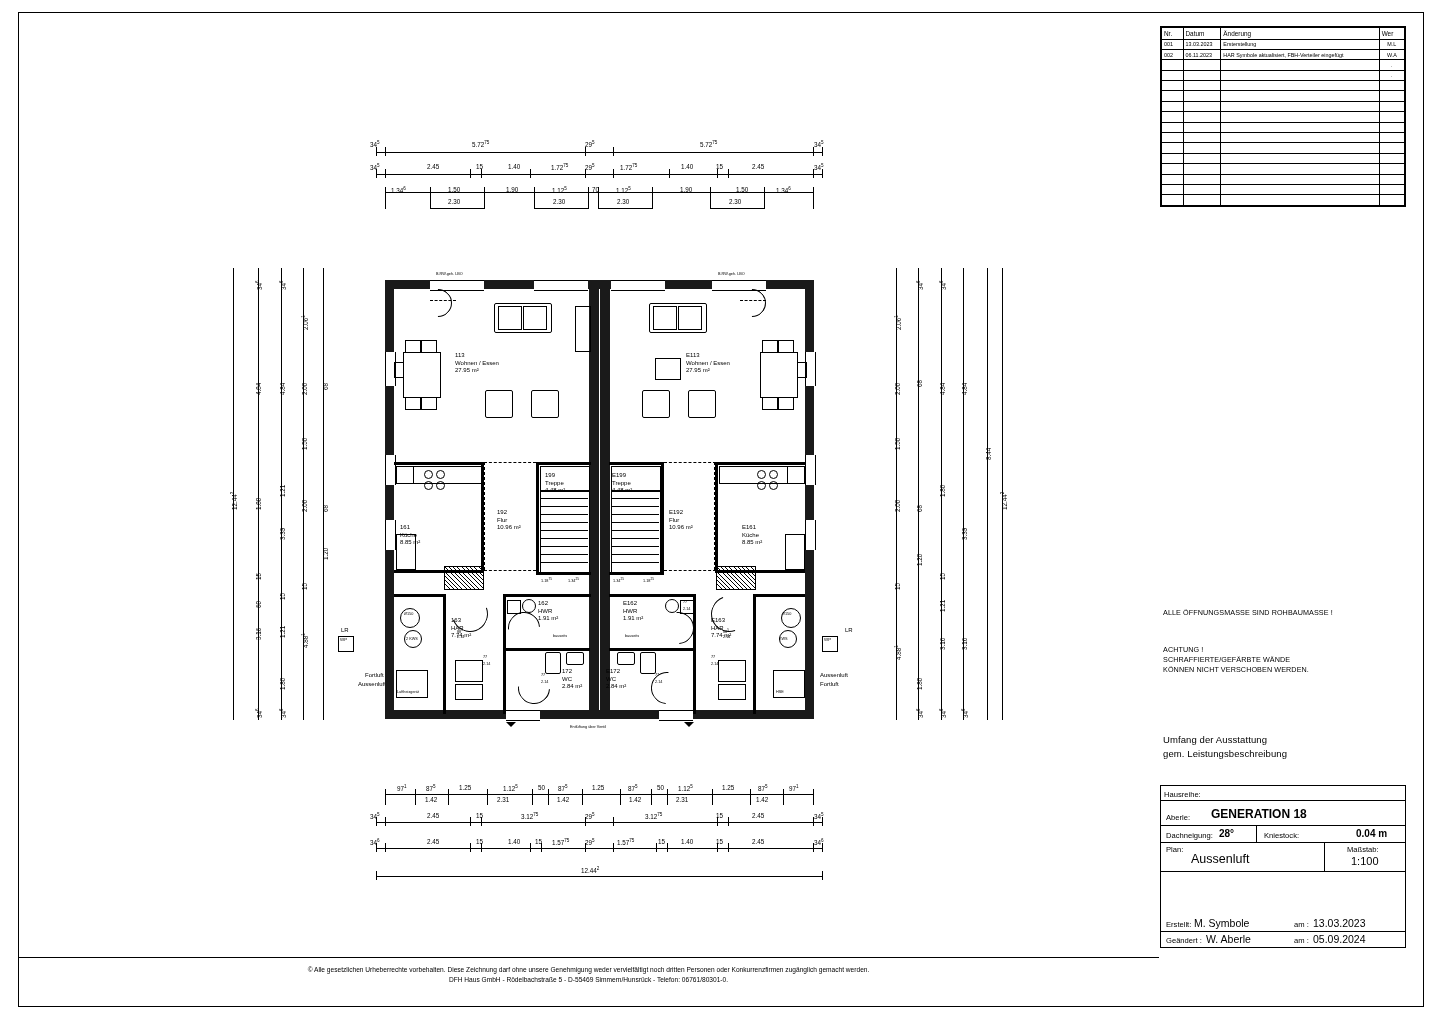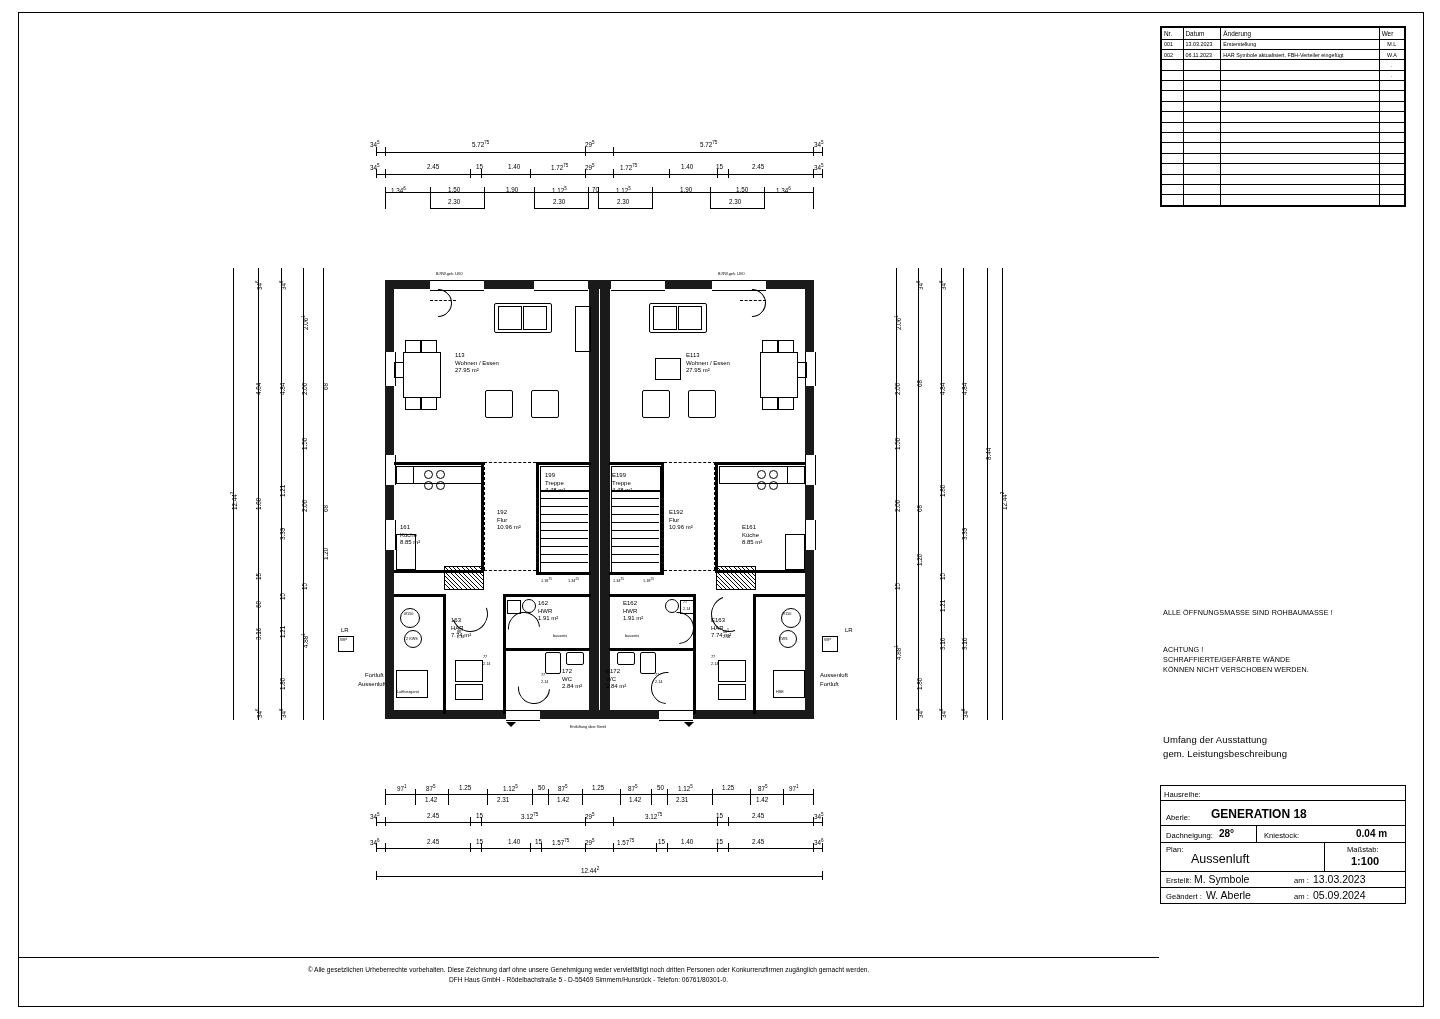--- a/index.html
+++ b/index.html
@@ -22,21 +22,21 @@
   
   .tb{position:absolute;left:1160px;top:785px;width:244px;border:1px solid #000;font-size:8px;}
   .tb .row{display:flex;border-bottom:1px solid #000;align-items:flex-end;}
   .tb .row:last-child{border-bottom:none;}
   .tb .lbl{font-size:7.6px;padding:1px 3px;}
   .r1{height:14px;}
   .r2{height:24px;position:relative;}
   .r3{height:24px;position:relative;}
   .r4{height:16px;position:relative;}
   .r5{height:28px;position:relative;}
-  .r6{height:15px;position:relative;}
+  .r6{height:15px;position:relative;margin-top:44px;}
   .r7{height:15px;position:relative;}
   .tb .big{font-size:13.5px;font-weight:bold;}
   .tb .mid{font-size:12px;}
   .cell-div{position:absolute;top:0;bottom:0;width:1px;background:#000;}
   .abs{position:absolute;}
   
   .logo{position:absolute;left:1195px;top:936px;width:210px;height:46px;}
   .logo .word{position:absolute;left:0;top:0;font-size:25px;font-weight:bold;letter-spacing:-0.4px;font-family:"DejaVu Sans",sans-serif;}
   .logo .tag{position:absolute;left:1px;top:33px;font-size:8.4px;letter-spacing:.7px;}
   .logo .mark{position:absolute;left:132px;top:-2px;width:33px;height:33px;background:#1b2b6b;}
@@ -700,21 +700,21 @@
       <span class="abs" style="left:58px;top:2px;font-size:10px;font-weight:bold;">28°</span>
       <span class="cell-div" style="left:95px;"></span>
       <span class="abs lbl" style="left:100px;top:4px;">Kniestock:</span>
       <span class="abs" style="left:195px;top:2px;font-size:10px;font-weight:bold;">0.04 m</span>
     </div>
     <div class="row r5">
       <span class="abs lbl" style="left:2px;top:1px;">Plan:</span>
       <span class="abs" style="left:30px;top:9px;font-size:12.5px;">Aussenluft</span>
       <span class="cell-div" style="left:163px;"></span>
       <span class="abs lbl" style="left:183px;top:1px;">Maßstab:</span>
-      <span class="abs" style="left:190px;top:12px;font-size:11px;font-weight:bold;">1:100</span>
+      <span class="abs" style="left:190px;top:12px;font-size:11px;">1:100</span>
     </div>
     <div class="row r6">
       <span class="abs lbl" style="left:2px;top:3px;">Erstellt:</span>
       <span class="abs" style="left:33px;top:1px;font-size:10.5px;">M. Symbole</span>
       <span class="abs lbl" style="left:130px;top:3px;">am :</span>
       <span class="abs" style="left:152px;top:1px;font-size:10.5px;">13.03.2023</span>
     </div>
     <div class="row r7">
       <span class="abs lbl" style="left:2px;top:3px;">Geändert :</span>
       <span class="abs" style="left:45px;top:1px;font-size:10.5px;">W. Aberle</span>

